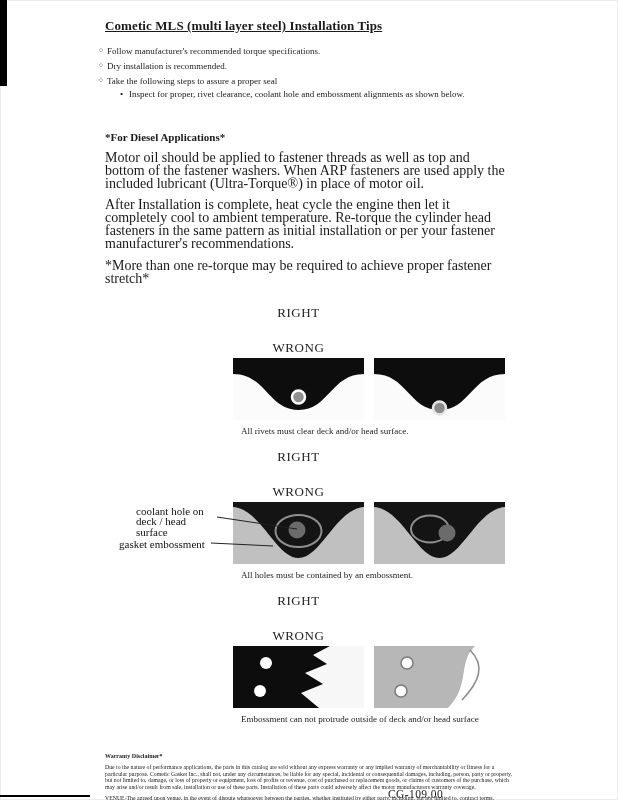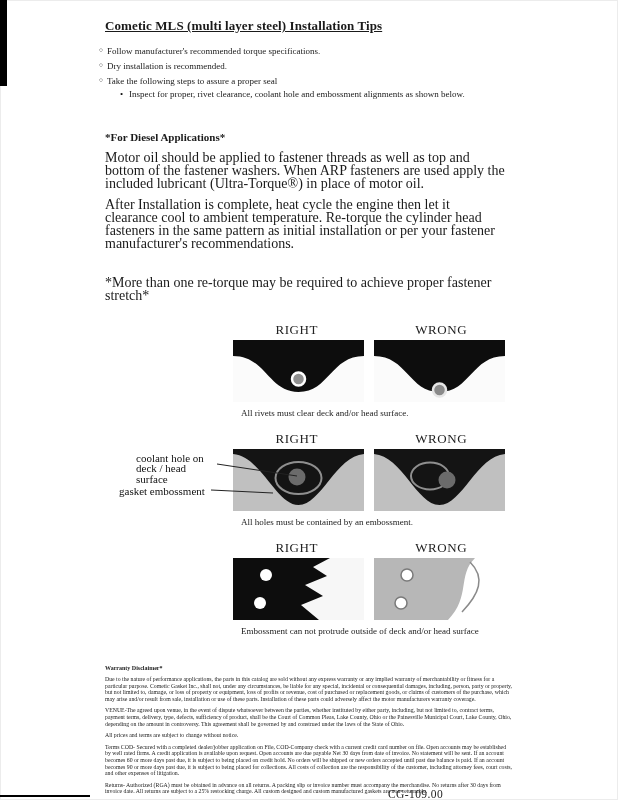--- a/index.html
+++ b/index.html
@@ -35,24 +35,24 @@
   .tip { font-size: 9px; line-height: 13.5px; margin-left: 2px; }
   .tip .mk {
     display: inline-block; width: 8px; margin-left: -8px;
     font-size: 6.5px; vertical-align: 1.5px; color: #111;
   }
   .tip.sub { margin-left: 24px; }
   .tip.sub .mk { font-size: 9px; width: 9px; margin-left: -9px; vertical-align: 0; }
 
   .diesel-heading { margin-top: 29px; font-size: 11px; font-weight: bold; }
   .body { margin: 8px 0 0 0; font-size: 14px; line-height: 13px; width: 400px; }
-  .note { margin-top: 26px; }
+  .note { margin-top: 9px; }
 
   .diag-group { position: relative; margin: 20px 0 0 128px; width: 272px; }
-  .rw-row { display: flex; gap: 17px; }
+  .rw-row { display: flex; gap: 17px; flex-direction: column; }
   .rw { width: 131px; text-align: center; font-size: 13px; letter-spacing: 0.6px; color: #222; padding-bottom: 2px; }
   .box-row { display: flex; gap: 10px; position: relative; }
   .box-row svg { display: block; flex: 0 0 auto; }
   .caption { font-size: 9px; line-height: 12px; margin: 5px 0 12px 8px; max-width: 240px; }
 
   .anno {
     position: absolute; font-size: 11px; line-height: 10.5px; color: #111;
   }
   .anno1 { left: -97px; top: 4px; width: 84px; }
   .anno2 { left: -114px; top: 37px; width: 95px; white-space: nowrap; }
@@ -92,21 +92,21 @@
       <div class="tip">
         <span class="mk">○</span><span>Take the following steps to assure a proper seal</span>
       </div>
       <div class="tip sub">
         <span class="mk">•</span><span>Inspect for proper, rivet clearance, coolant hole and embossment alignments as shown below.</span>
       </div>
     </div>
 
     <div class="diesel-heading">*For Diesel Applications*</div>
     <p class="body">Motor oil should be applied to fastener threads as well as top and bottom of the fastener washers. When ARP fasteners are used apply the included lubricant (Ultra-Torque®) in place of motor oil.</p>
-    <p class="body">After Installation is complete, heat cycle the engine then let it clearance cool to ambient temperature. Re-torque the cylinder head fasteners in the same pattern as initial installation or per your fastener manufacturer's recommendations.</p>
+    <p class="body">After Installation is complete, heat cycle the engine then let it completely cool to ambient temperature. Re-torque the cylinder head fasteners in the same pattern as initial installation or per your fastener manufacturer's recommendations.</p>
     <p class="body note">*More than one re-torque may be required to achieve proper fastener stretch*</p>
 
     <div class="diag-group">
 
       <div class="rw-row">
         <div class="rw">RIGHT</div>
         <div class="rw">WRONG</div>
       </div>
       <div class="box-row">
         <svg width="131" height="62" viewBox="0 0 131 62">

